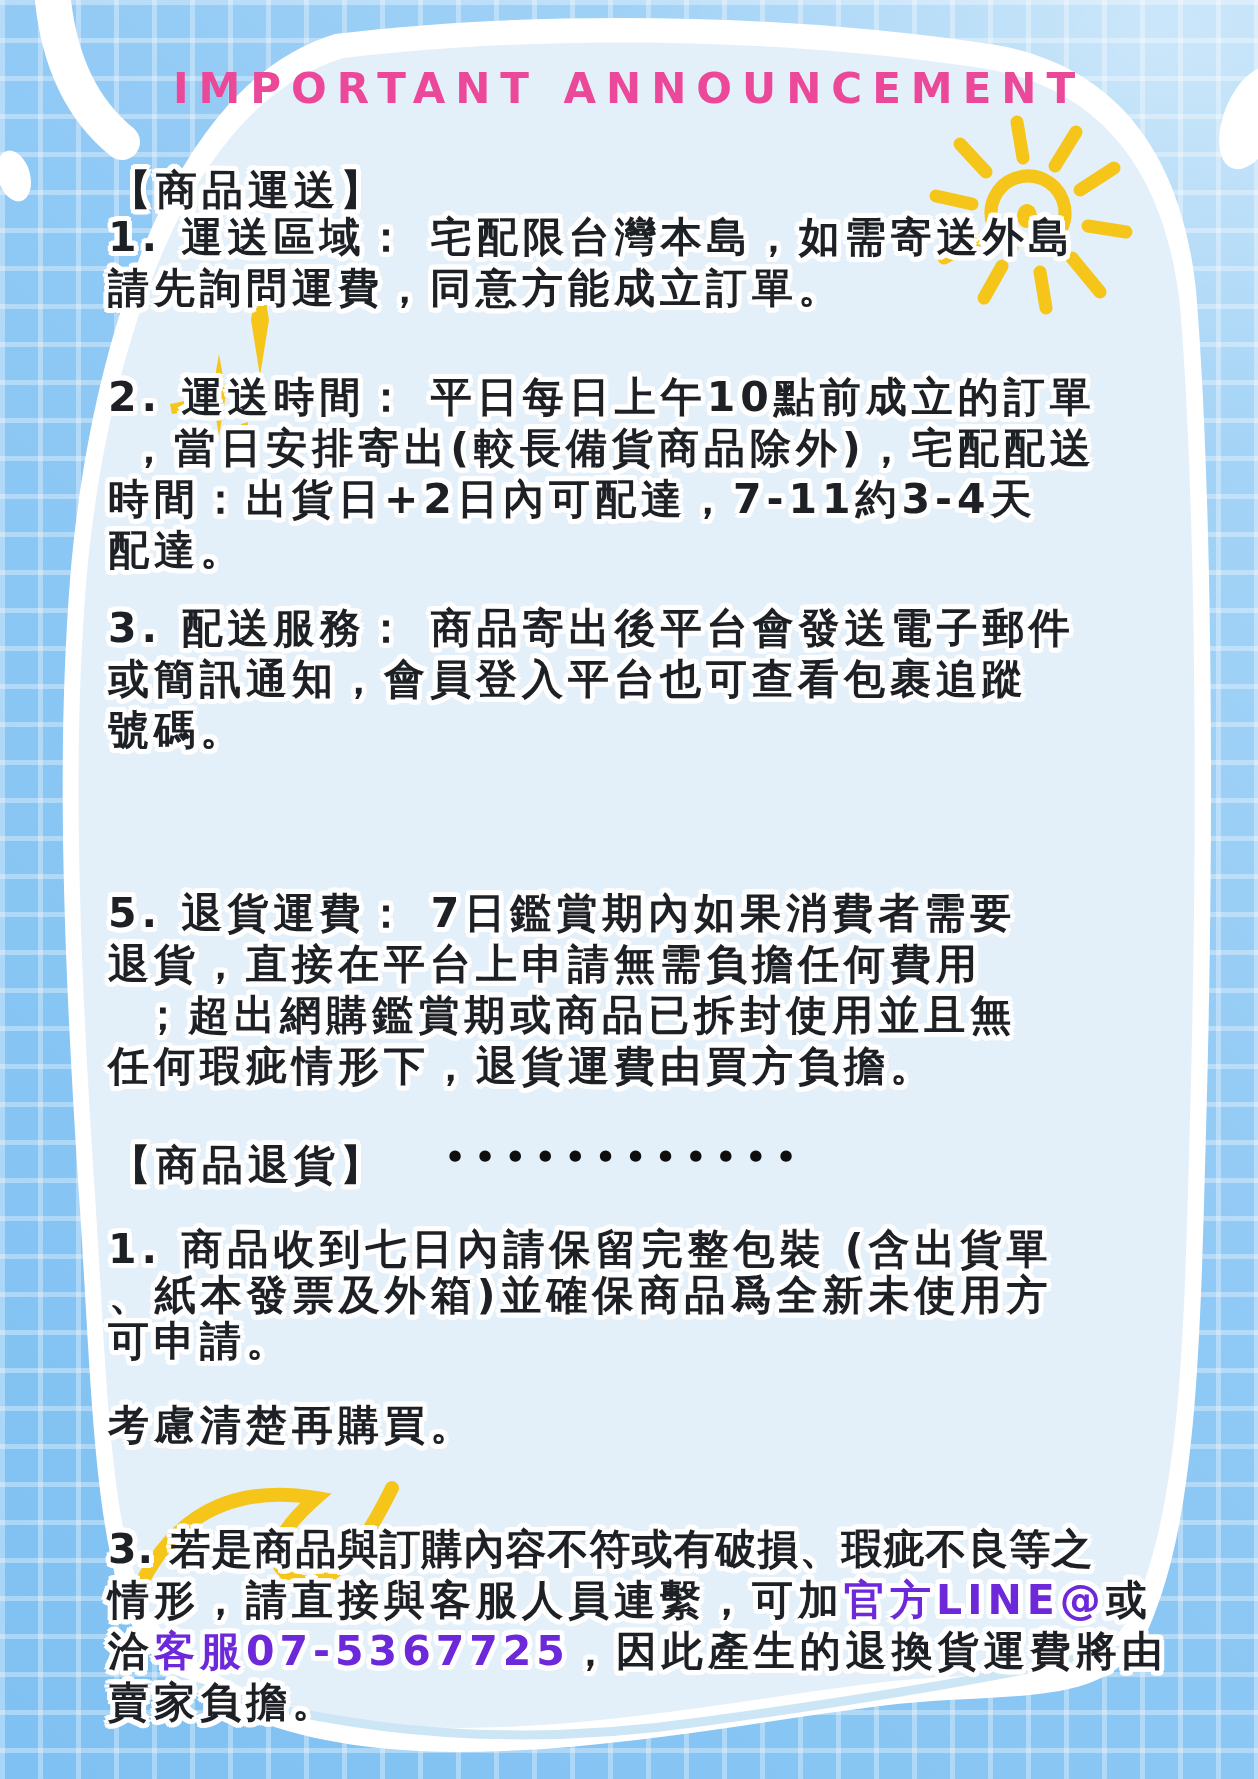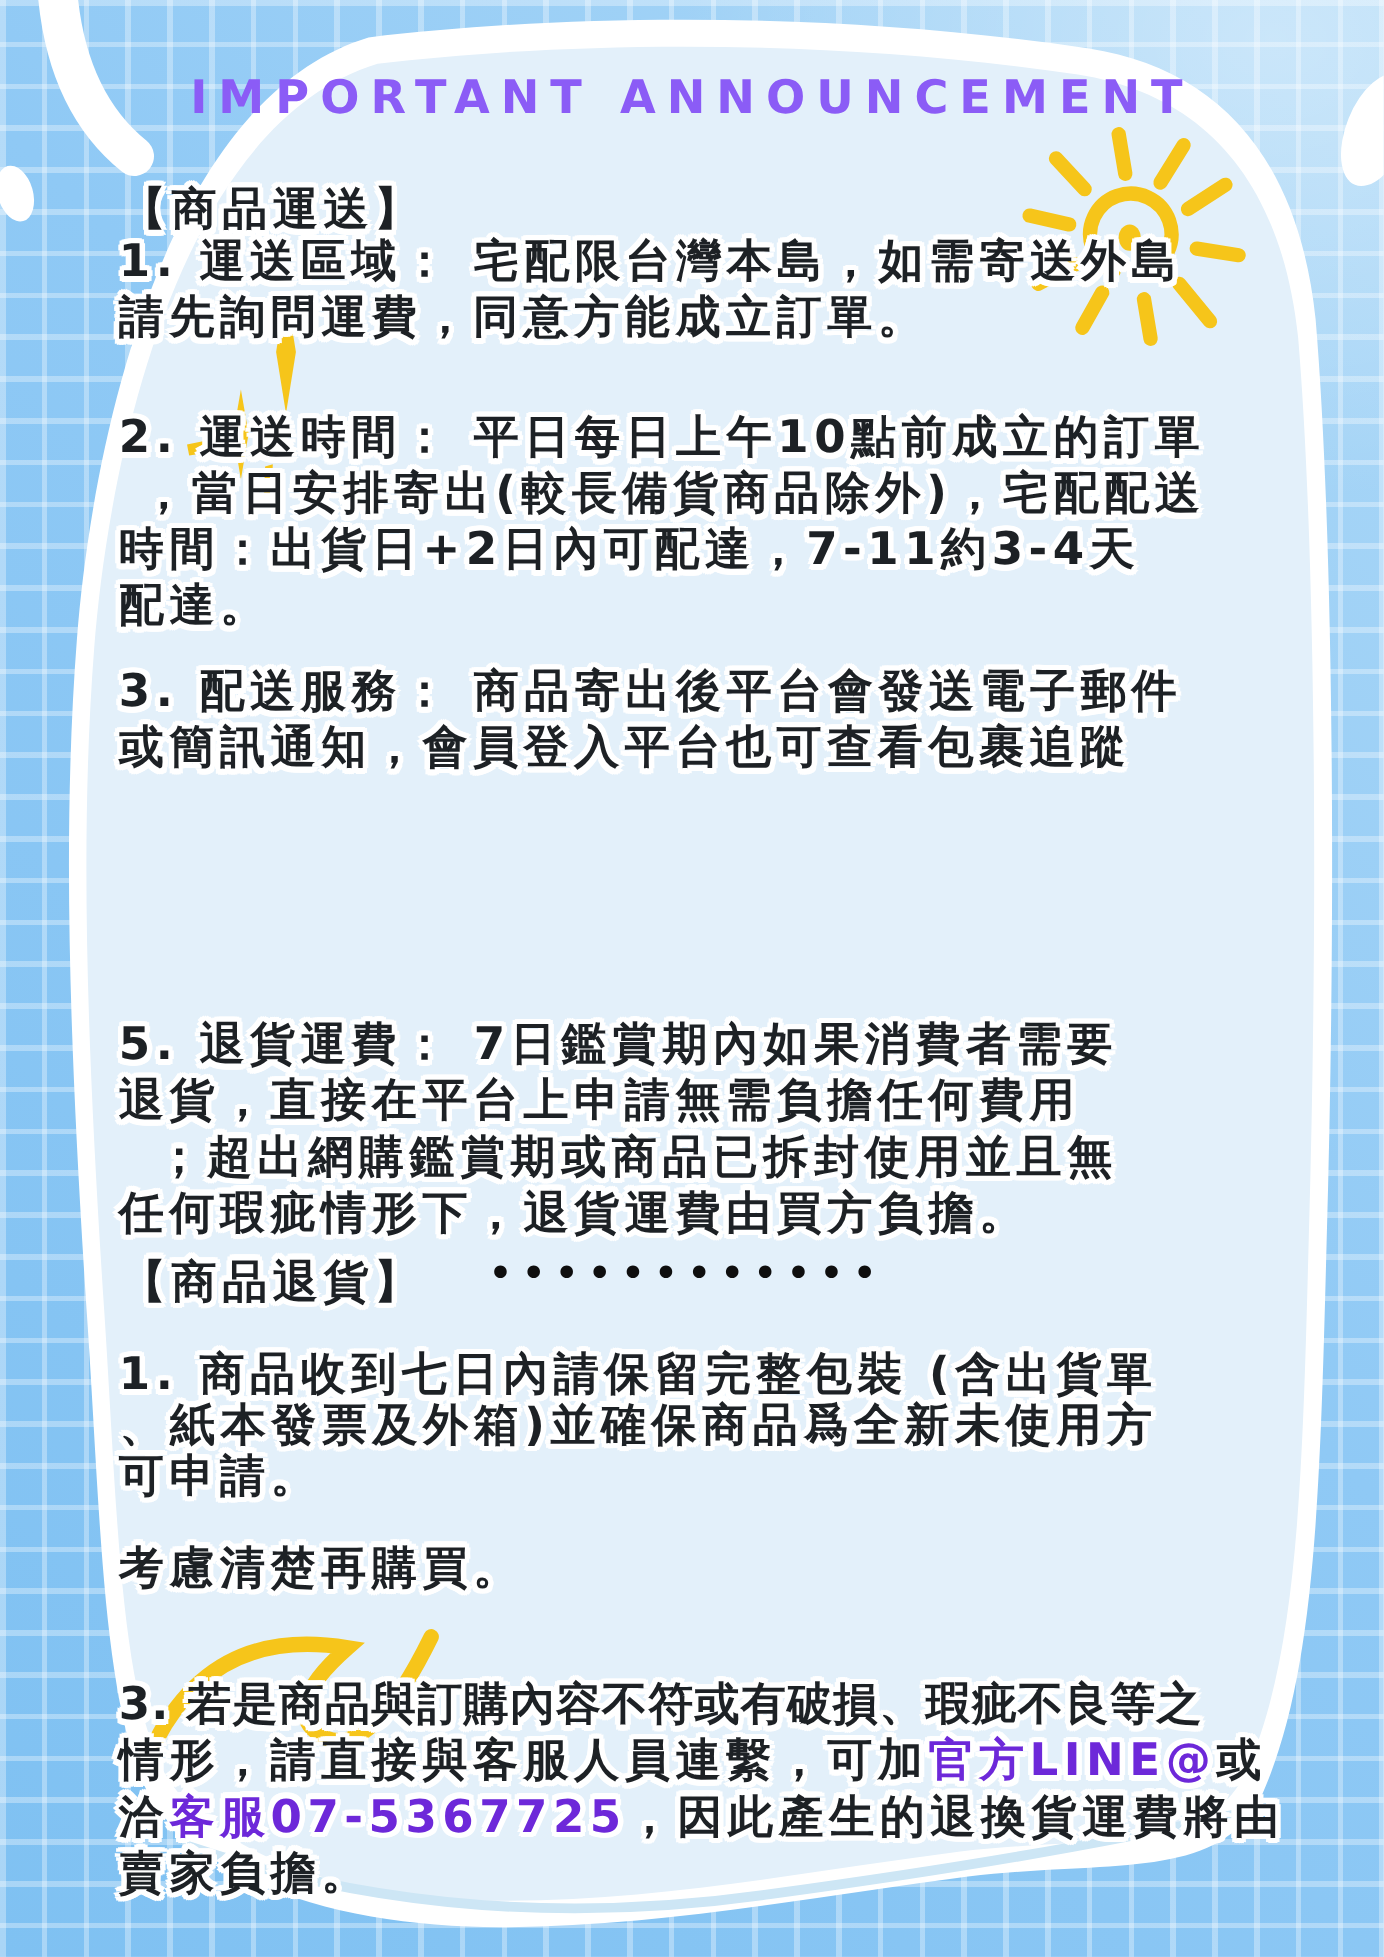--- a/index.html
+++ b/index.html
@@ -16,21 +16,21 @@
       radial-gradient(ellipse 900px 700px at 92% 2%, rgba(255,255,255,.38), rgba(255,255,255,0) 60%),
       repeating-linear-gradient(to right, rgba(255,255,255,.33) 0 5px, rgba(255,255,255,0) 5px 38px),
       repeating-linear-gradient(to bottom, rgba(255,255,255,.33) 0 5px, rgba(255,255,255,0) 5px 38px),
       linear-gradient(225deg,#aed9f7 0%,#8fc9f5 45%,#7fc1f2 100%);
   }
   .decor{position:absolute;inset:0;}
   .title{
     position:absolute;top:64px;left:0;right:0;margin:0;
     text-align:center;
     font-size:42px;font-weight:800;letter-spacing:10px;
-    color:#8b5cf6;white-space:nowrap;
+    color:#ec4899;white-space:nowrap;
   }
   .hdr,.line{
     position:absolute;
     font-size:41px;font-weight:700;letter-spacing:5px;
     color:#1d2125;white-space:nowrap;
     text-shadow:
       -5px 0 0 #fff,5px 0 0 #fff,0 -5px 0 #fff,0 5px 0 #fff,
       -4px -4px 0 #fff,4px -4px 0 #fff,-4px 4px 0 #fff,4px 4px 0 #fff,
       -2px -5px 0 #fff,2px -5px 0 #fff,-2px 5px 0 #fff,2px 5px 0 #fff;
   }
@@ -127,24 +127,25 @@
   <div class="para" style="top:372px">
     <div class="line">2. 運送時間： 平日每日上午10點前成立的訂單</div>
     <div class="line pull">，當日安排寄出(較長備貨商品除外)，宅配配送</div>
     <div class="line">時間：出貨日+2日內可配達，7-11約3-4天</div>
     <div class="line">配達。</div>
   </div>
 
   <div class="para" style="top:603px">
     <div class="line">3. 配送服務： 商品寄出後平台會發送電子郵件</div>
     <div class="line">或簡訊通知，會員登入平台也可查看包裹追蹤</div>
+    <div class="line">號碼。</div>
   </div>
 
 
-  <div class="para" style="top:924px">
+  <div class="para" style="top:888px">
     <div class="line">5. 退貨運費： 7日鑑賞期內如果消費者需要</div>
     <div class="line">退貨，直接在平台上申請無需負擔任何費用</div>
     <div class="line pull">；超出網購鑑賞期或商品已拆封使用並且無</div>
     <div class="line">任何瑕疵情形下，退貨運費由買方負擔。</div>
   </div>
 
   <div class="dots">●●●●●●●●●●●●</div>
 
   <div class="hdr" style="top:1138px">【商品退貨】</div>
 

